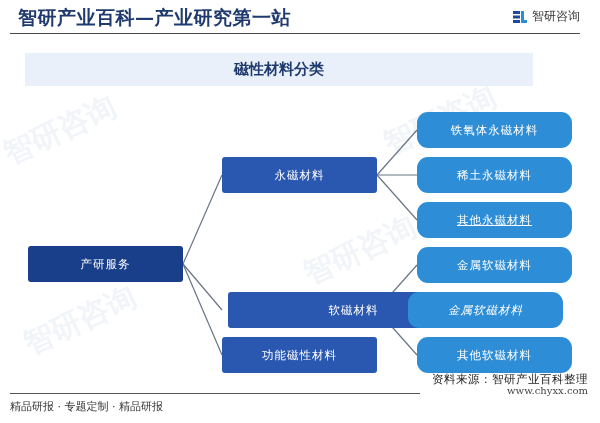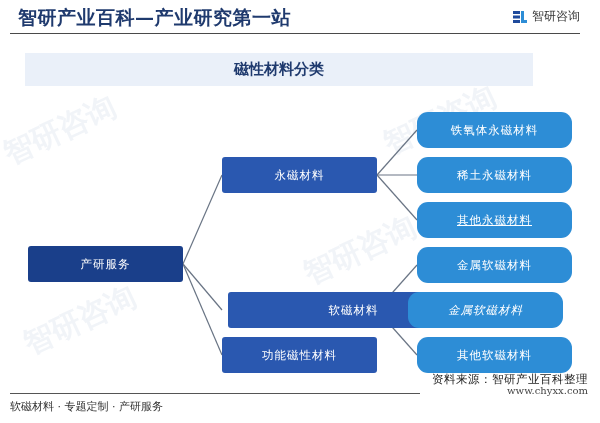--- a/index.html
+++ b/index.html
@@ -129,15 +129,15 @@
   <span>金属软磁材料</span>
 </div>
 <div class="node l2" style="left:408px; top:292px;font-style:italic;">
   <span>金属软磁材料</span>
 </div>
 <div class="node l2" style="left:417px; top:337px;">
   <span>其他软磁材料</span>
 </div>
 
 <div class="footer-line-l"></div>
-<div class="footer-left">软磁材料 · 专题定制 · 产研服务</div>
+<div class="footer-left">精品研报 · 专题定制 · 精品研报</div>
 <div class="footer-source">资料来源：智研产业百科整理</div>
 <div class="footer-url">www.chyxx.com</div>
 
 </body></html>

